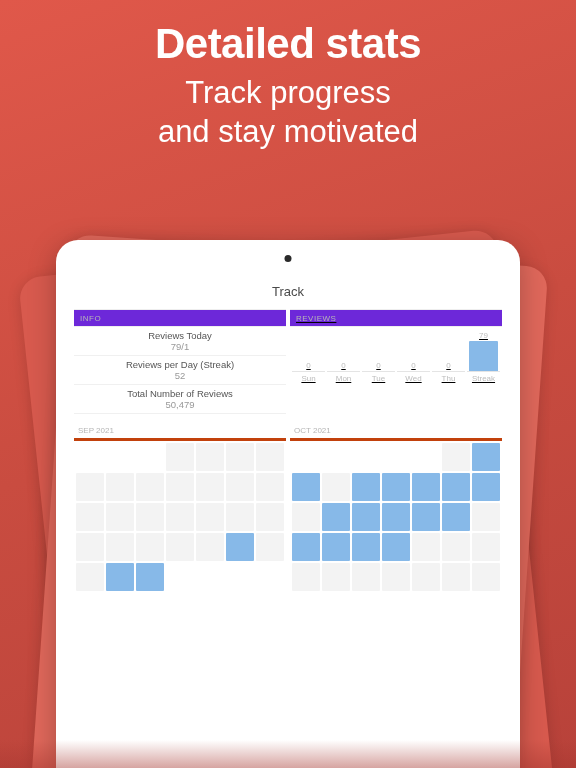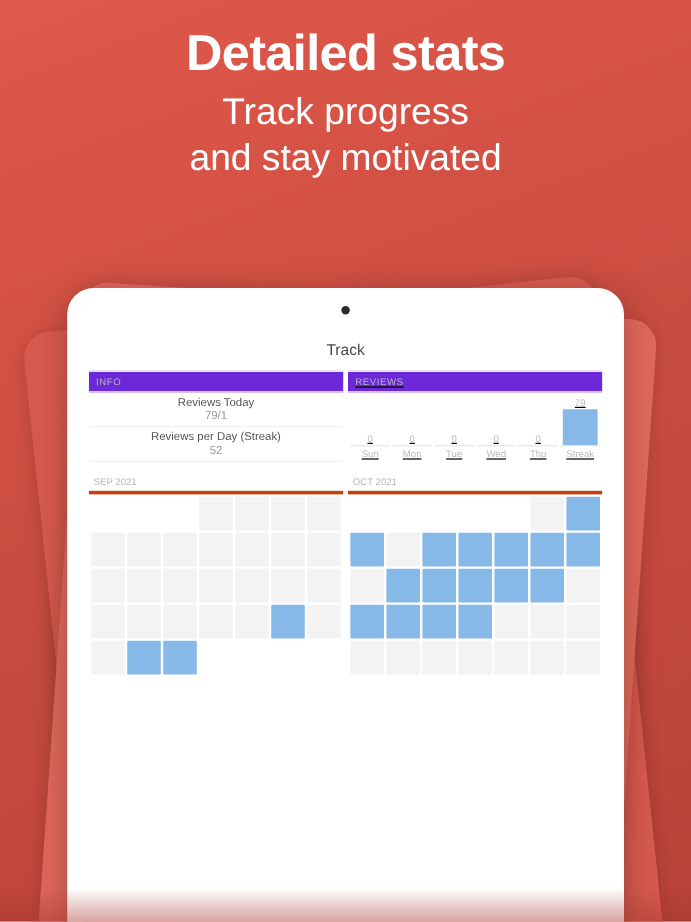--- a/index.html
+++ b/index.html
@@ -119,20 +119,24 @@
         <div class="sect-head">INFO</div>
         <div id="info-rows">
             <div class="info-row">
               <span>Reviews Today</span>
               <span class="val">79/1</span>
             </div>
             <div class="info-row">
               <span>Reviews per Day (Streak)</span>
               <span class="val">52</span>
             </div>
+            <div class="info-row">
+              <span>Total Number of Reviews</span>
+              <span class="val">50,479</span>
+            </div>
           </div>
       </div>
 
       <div class="reviews-col">
         <div class="sect-head">REVIEWS</div>
         <div class="barchart" id="barchart">
             <div class="bar-slot">
               <div class="bar-value">0</div>
               <div class="bar-fill" style="height:0px"></div>
               <div class="bar-line"></div>

